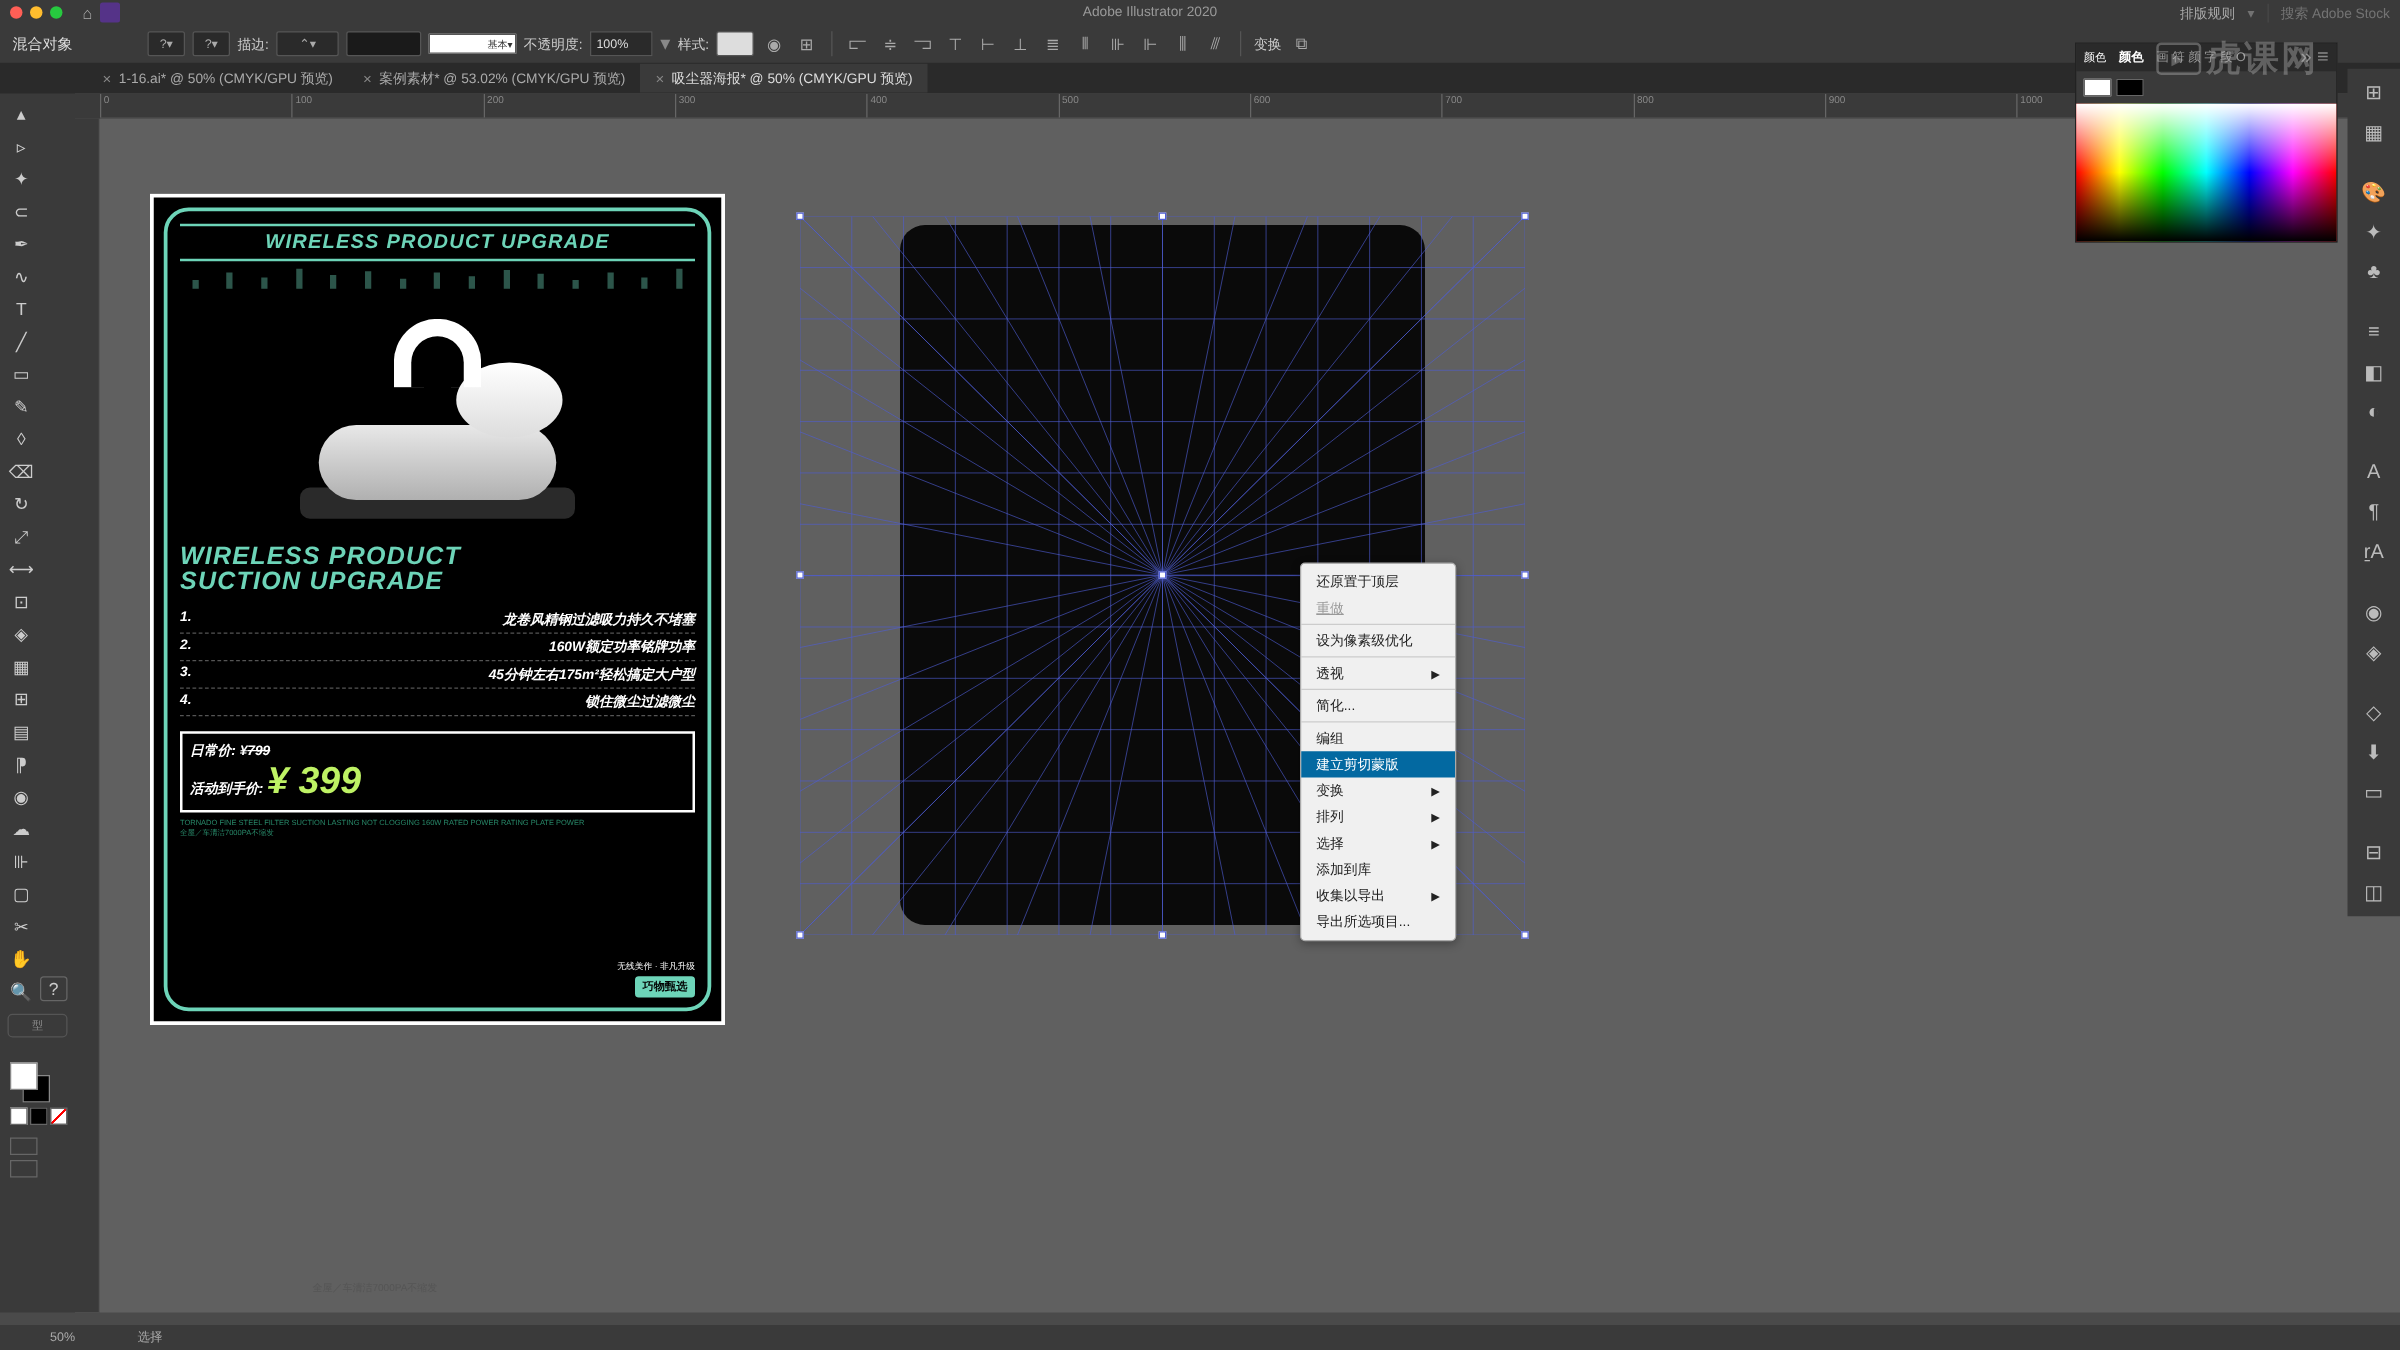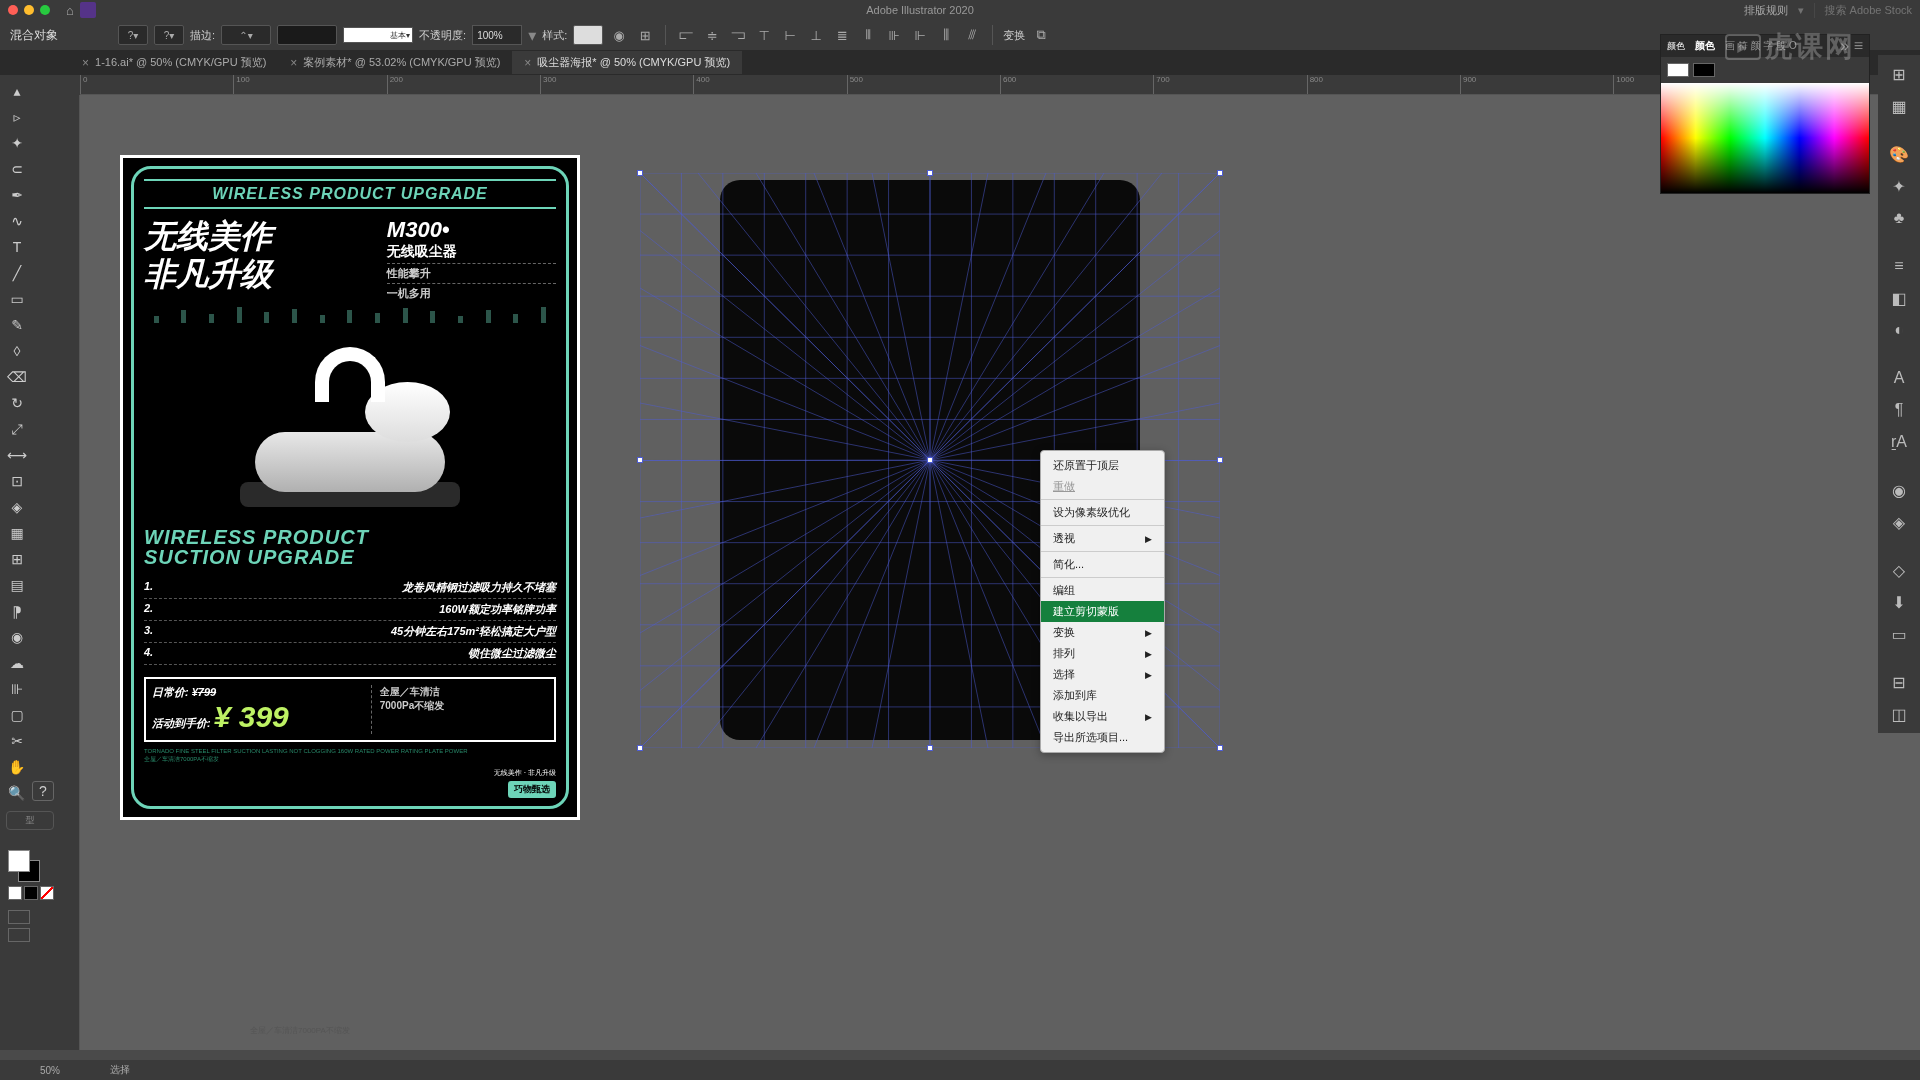--- a/index.html
+++ b/index.html
@@ -85,21 +85,21 @@
 .artboard2 { position: absolute; left: 640px; top: 85px; width: 420px; height: 560px; background: #0a0a0a; border-radius: 20px; }
 .grid-container { position: absolute; left: 560px; top: 78px; width: 580px; height: 575px; }
 .grid-svg { width: 100%; height: 100%; }
 .grid-svg line { stroke: #4e5dd4; stroke-width: 0.5; }
 .sel-handle { width: 6px; height: 6px; background: #fff; border: 1px solid #4e5dd4; position: absolute; }
 
 
 .context-menu { position: absolute; left: 960px; top: 355px; width: 125px; background: #f0f0f0; border: 1px solid #aaa; border-radius: 4px; padding: 4px 0; font-size: 11px; box-shadow: 0 2px 8px rgba(0,0,0,0.3); }
 .cm-item { padding: 3px 12px; color: #222; display: flex; justify-content: space-between; align-items: center; }
 .cm-item.disabled { color: #999; text-decoration: underline; }
-.cm-item.highlighted { background: #15803d; color: #fff; }
+.cm-item.highlighted { background: #0369a1; color: #fff; }
 .cm-sep { height: 1px; background: #ccc; margin: 2px 0; }
 .cm-arrow { font-size: 9px; }
 
 
 .right-dock { position: absolute; top: 34px; right: 50px; display: flex; }
 .color-panel { width: 210px; background: #3a3a3a; border: 1px solid #222; }
 .panel-tabs { display: flex; background: #2a2a2a; height: 22px; align-items: center; padding: 0 6px; gap: 10px; }
 .panel-tab { color: #999; font-size: 10px; }
 .panel-tab.active { color: #fff; }
 .panel-swatches { display: flex; gap: 4px; padding: 6px; }
@@ -252,32 +252,20 @@
       <div class="ruler-tick">1000</div>
         <div class="ruler-tick">1100</div>
     </div>
     <div class="ruler-v"></div>
 
     <div class="workspace">
 
       <div class="poster">
         <div class="poster-inner">
           <div class="poster-banner">WIRELESS PRODUCT UPGRADE</div>
-          <div class="poster-title-row">
-            <div class="poster-title-main">
-              <div class="title-text">无线美作</div>
-              <div class="title-text">非凡升级</div>
-            </div>
-            <div class="poster-spec">
-              <div class="spec-model">M300•</div>
-              <div style="font-size:14px;font-weight:bold">无线吸尘器</div>
-              <div class="spec-line">性能攀升</div>
-              <div class="spec-line">一机多用</div>
-            </div>
-          </div>
           <div class="eq-bars">
             <div class="eq-bar" style="height:40%"></div>
               <div class="eq-bar" style="height:70%"></div>
               <div class="eq-bar" style="height:50%"></div>
             <div class="eq-bar" style="height:90%"></div>
               <div class="eq-bar" style="height:60%"></div>
               <div class="eq-bar" style="height:80%"></div>
             <div class="eq-bar" style="height:45%"></div>
               <div class="eq-bar" style="height:75%"></div>
               <div class="eq-bar" style="height:55%"></div>
@@ -313,24 +301,20 @@
               </div>
             <div class="feat-line">
                 <span>4.</span>
                 <span>锁住微尘过滤微尘</span>
               </div>
           </div>
           <div class="price-box">
             <div class="price-left">
               <div><span>日常价: ¥</span><span style="text-decoration:line-through">799</span></div>
               <div><span>活动到手价:</span> <span class="price-big">¥ 399</span></div>
-            </div>
-            <div class="price-right">
-              <div>全屋／车清洁</div>
-              <div>7000Pa不缩发</div>
             </div>
           </div>
           <div class="poster-footer">
             <div>TORNADO FINE STEEL FILTER SUCTION LASTING NOT CLOGGING 160W RATED POWER RATING PLATE POWER</div>
             <div>全屋／车清洁7000PA不缩发</div>
           </div>
           <div style="position:absolute;bottom:28px;right:10px;color:#fff;font-size:7px">无线美作 · 非凡升级</div>
           <div class="poster-badge">巧物甄选</div>
         </div>
       </div>

